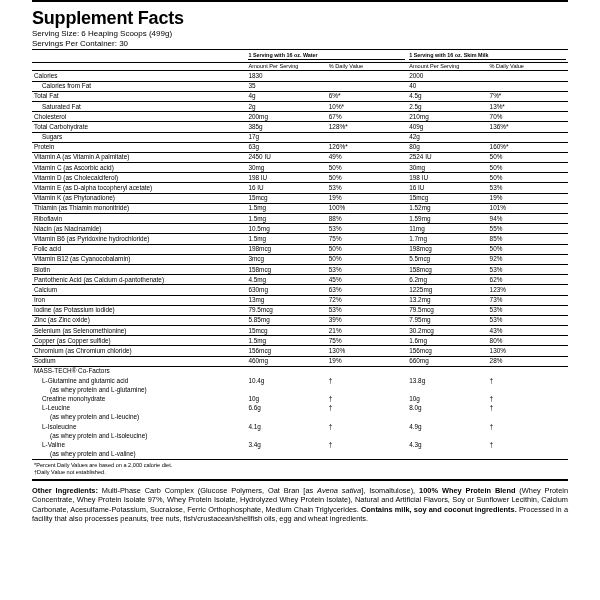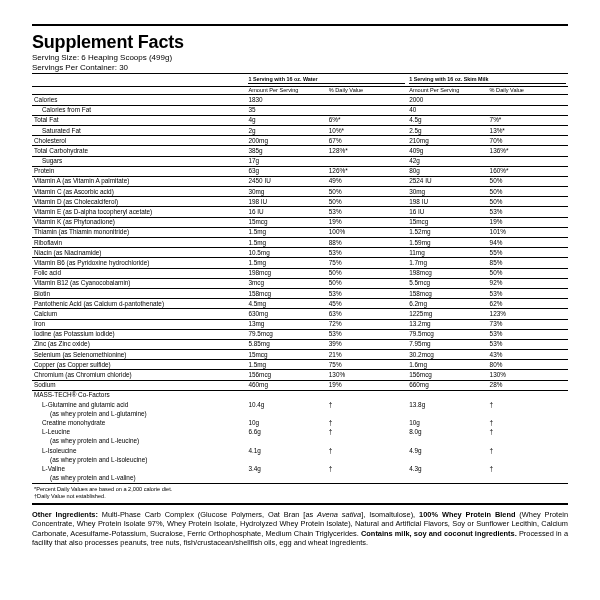--- a/index.html
+++ b/index.html
@@ -12,21 +12,21 @@
     background: #ffffff;
     font-family: "Liberation Sans", sans-serif;
     color: #000000;
     overflow: hidden;
   }
   .page {
     width: 600px;
     height: 448px;
     position: relative;
     box-sizing: border-box;
-    padding: 24px 16px 0 16px;
+    padding: 0 16px 0 16px;
     border-radius: 6px;
   }
   .panel {
     border-top: 2px solid #000;
     border-bottom: 2px solid #000;
     padding: 4px 0 2px 0;
     margin: 0 16px;
   }
   .title {
     font-size: 18px;

